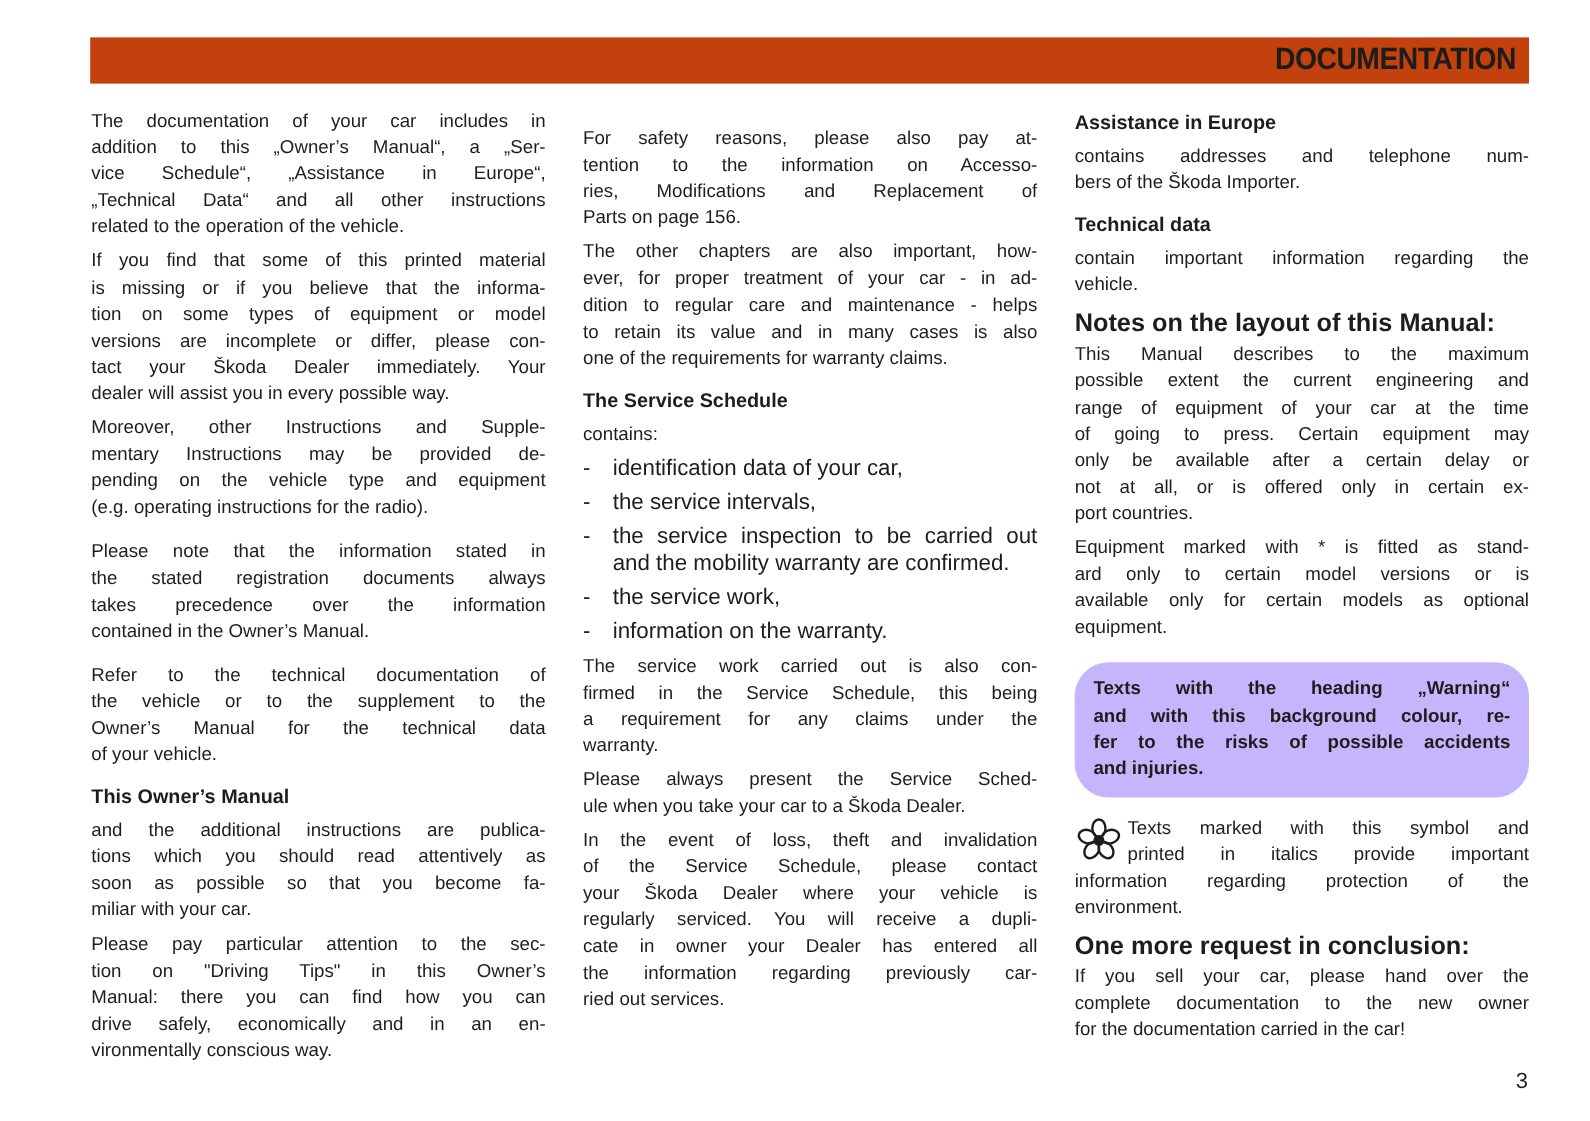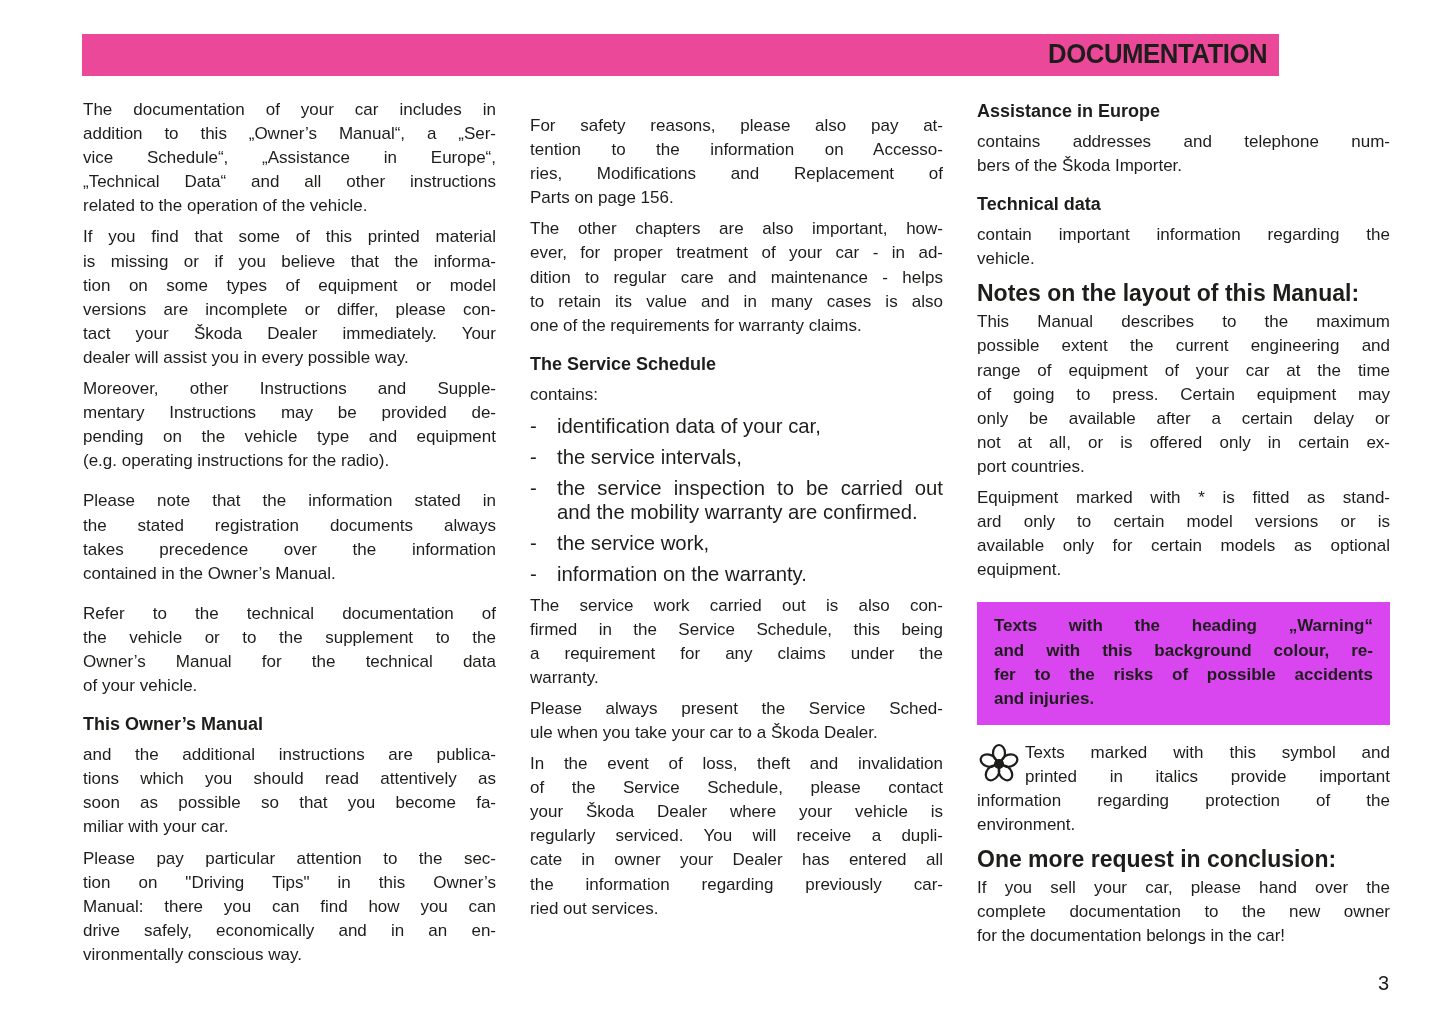--- a/index.html
+++ b/index.html
@@ -1,36 +1,36 @@
 <!DOCTYPE html>
 <html><head>
 <meta charset="utf-8">
 <style>
   html, body { margin: 0; padding: 0; background: #ffffff; }
   body { width: 1445px; height: 1019px; position: relative; overflow: hidden;
          font-family: "Liberation Sans", sans-serif; color: #1d1d1b; }
-  .header-bar { position: absolute; left: 82px; top: 34px; width: 1197px; height: 42px;
-                background: #ec4899; }
+  .header-bar { position: absolute; left: 82px; top: 34px; width: 1308px; height: 42px;
+                background: #c2410c; }
   .header-title { position: absolute; right: 12px; top: 4px; font-size: 28px; font-weight: bold;
                   letter-spacing: -0.5px; transform: scaleX(0.92); transform-origin: right center; color: #1d1d1b; }
   .col { position: absolute; top: 98px; width: 413px; }
   .col1 { left: 83px; }
   .col2 { left: 530px; }
   .col3 { left: 977px; }
   .para { margin: 0 0 7px 0; font-size: 17px; line-height: 24.1px; }
   .line { display: block; text-align: justify; text-align-last: justify; white-space: nowrap; }
   .line.last { text-align-last: left; }
   .b { font-weight: normal; margin-top: 16px; }
   .heading { font-size: 18px; font-weight: bold; margin: 13px 0 6px 0; line-height: 26px; }
   .subheading { font-size: 23px; font-weight: bold; margin: 10px 0 5px 0; line-height: 24px; }
   .list { margin: 0 0 6px 0; padding: 0; list-style: none; font-size: 20.3px; line-height: 24.1px; }
   .list li { display: flex; margin-bottom: 7px; }
   .list .dash { width: 27px; flex: none; }
   .list .txt { flex: 1; }
-  .warning-box { background: #d946ef; padding: 12px 17px 14px 17px; margin: 20px 0 14px 0; }
+  .warning-box { background: #c4b5fd; padding: 12px 17px 14px 17px; margin: 20px 0 14px 0; border-radius: 31px; }
   .warning-box .para { margin: 0; font-weight: bold; }
   .eco { position: relative; }
   .eco-icon { position: absolute; left: 2px; top: 2px; width: 40px; height: 40px; }
   .indent { padding-left: 48px; }
   .page-number { position: absolute; right: 56px; top: 972px; font-size: 20px; }
 </style>
 </head>
 <body>
 
 <div class="header-bar">
@@ -207,17 +207,17 @@
         <span class="line indent">Texts marked with this symbol and</span>
         <span class="line indent">printed in italics provide important</span>
         <span class="line">information regarding protection of the</span>
         <span class="line last">environment.</span>
       </div>
   </div>
   <div class="subheading">One more request in conclusion:</div>
   <div class="para">
       <span class="line">If you sell your car, please hand over the</span>
       <span class="line">complete documentation to the new owner</span>
-      <span class="line last">for the documentation belongs in the car!</span>
+      <span class="line last">for the documentation carried in the car!</span>
     </div>
 </div>
 
 <div class="page-number">3</div>
 
 </body></html>

